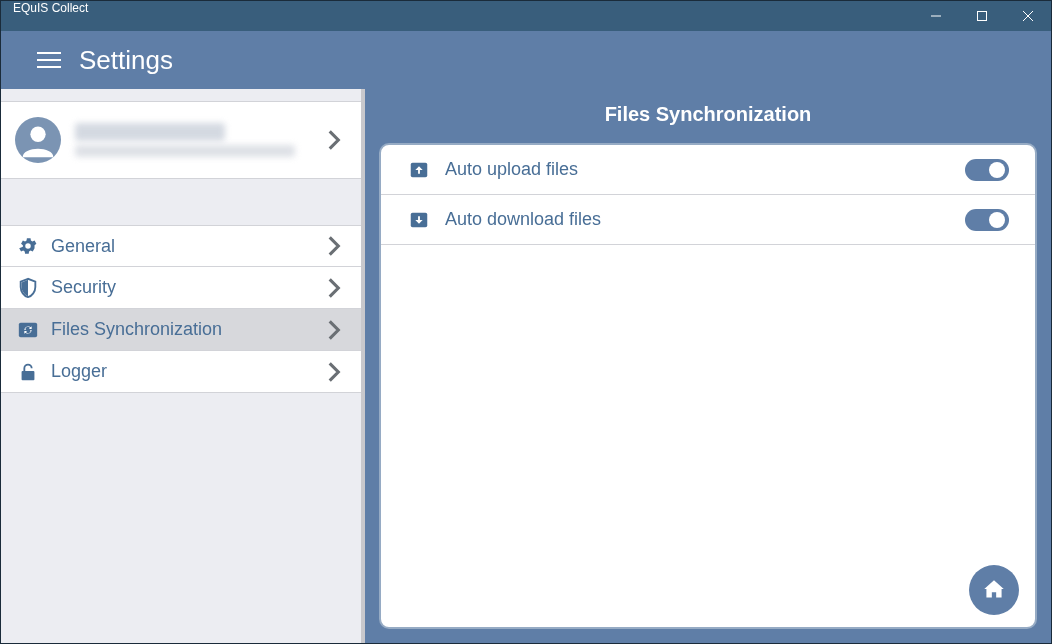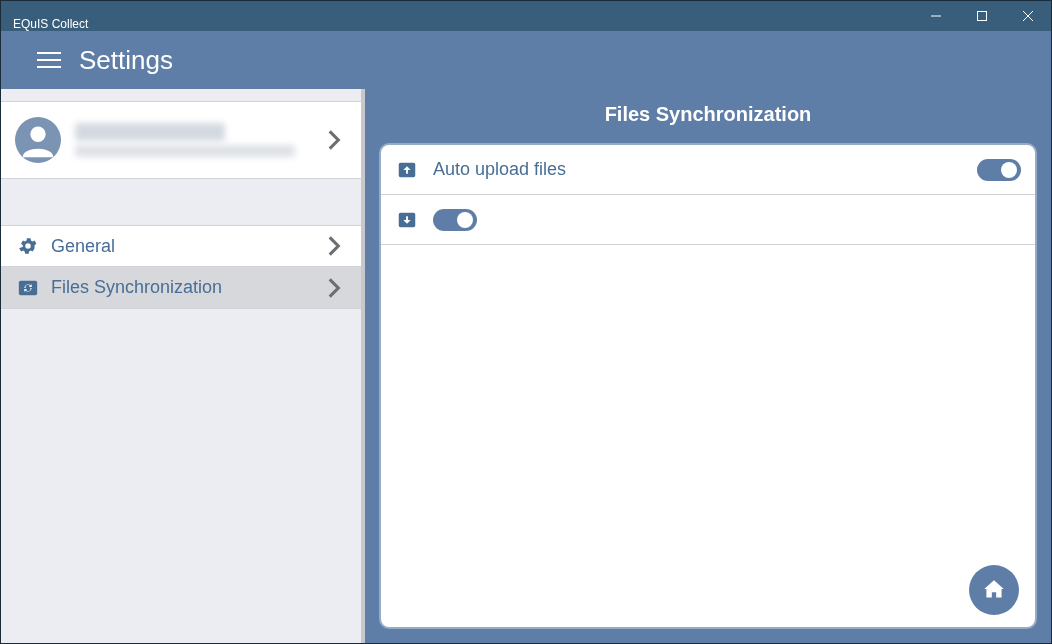--- a/index.html
+++ b/index.html
@@ -30,21 +30,21 @@
     flex-direction: column;
     background: var(--bg);
     position: relative;
   }
   
   .titlebar {
     height: 30px;
     background: var(--titlebar);
     color: #fff;
     display: flex;
-    align-items: flex-end;
+    align-items: flex-start;
     font-size: 12px;
   }
   .titlebar .title { padding-left: 12px; flex: 1; }
   .win-controls { display: flex; height: 100%; }
   .win-btn {
     width: 46px;
     display: flex;
     align-items: center;
     justify-content: center;
     color: #fff;
@@ -159,21 +159,21 @@
     border: 2px solid var(--panel-border);
     border-radius: 10px;
     position: relative;
     display:flex;
     flex-direction:column;
   }
   .option-row {
     height: 50px;
     display:flex;
     align-items:center;
-    padding: 0 14px;
+    padding: 0 26px;
     color: var(--text-blue);
     font-size: 18px;
     border-bottom: 1px solid var(--divider);
   }
   .opt-icon {
     width: 24px; height: 24px;
     display:flex; align-items:center; justify-content:center;
     margin-right: 14px;
   }
   .opt-label { flex:1; }
@@ -274,37 +274,66 @@
             </svg>
         </div>
         <div class="sb-label">General</div>
         <div class="chev">
           <svg width="14" height="20" viewBox="0 0 8 14">
               <polyline points="1,1 7,7 1,13" fill="none" stroke="#6a6f74" stroke-width="2.2"></polyline>
             </svg>
         </div>
       </div>
 
+      <div class="sb-item">
+        <div class="sb-icon">
+          <svg width="22" height="22" viewBox="0 0 24 24">
+              <path d="M12 2 L4 5 v6 c0 5 3.4 9.7 8 11 4.6-1.3 8-6 8-11V5z" fill="none" stroke="#486e96" stroke-width="2"></path>
+              <path d="M12 2 L12 22 L4 19 C4 13 4 8 4 5 Z" fill="#486e96" opacity="0.0"></path>
+              <path d="M12 3 L12 21 C8 19.5 5 15.5 5 11 V6 L12 3 Z" fill="#486e96"></path>
+            </svg>
+        </div>
+        <div class="sb-label">Security</div>
+        <div class="chev">
+          <svg width="14" height="20" viewBox="0 0 8 14">
+              <polyline points="1,1 7,7 1,13" fill="none" stroke="#6a6f74" stroke-width="2.2"></polyline>
+            </svg>
+        </div>
+      </div>
 
 
       <div class="sb-item selected">
         <div class="sb-icon">
           <svg width="22" height="22" viewBox="0 0 24 24" fill="#486e96">
               <rect x="2" y="4" width="20" height="16" rx="2" fill="#486e96"></rect>
               <path d="M8 12a4 4 0 0 1 6.7-2.9L16 8v3h-3l1.1-1.1A2.5 2.5 0 0 0 9.5 12zm8 0a4 4 0 0 1-6.7 2.9L8 16v-3h3l-1.1 1.1A2.5 2.5 0 0 0 14.5 12z" fill="#fff"></path>
             </svg>
         </div>
         <div class="sb-label">Files Synchronization</div>
         <div class="chev">
           <svg width="14" height="20" viewBox="0 0 8 14">
               <polyline points="1,1 7,7 1,13" fill="none" stroke="#6a6f74" stroke-width="2.2"></polyline>
             </svg>
         </div>
       </div>
 
+      <div class="sb-item">
+        <div class="sb-icon">
+          <svg width="22" height="22" viewBox="0 0 24 24" fill="none" stroke="#486e96" stroke-width="2">
+              <rect x="5" y="11" width="14" height="10" rx="1" fill="#486e96" stroke="none"></rect>
+              <path d="M8 11 V8 a4 4 0 0 1 8 0"></path>
+            </svg>
+        </div>
+        <div class="sb-label">Logger</div>
+        <div class="chev">
+          <svg width="14" height="20" viewBox="0 0 8 14">
+              <polyline points="1,1 7,7 1,13" fill="none" stroke="#6a6f74" stroke-width="2.2"></polyline>
+            </svg>
+        </div>
+      </div>
 
 
     </div>
 
     <div class="main">
       <div class="main-title">Files Synchronization</div>
       <div class="panel">
 
         <div class="option-row">
           <div class="opt-icon">
@@ -319,20 +348,21 @@
             </div>
         </div>
 
         <div class="option-row">
           <div class="opt-icon">
             <svg width="22" height="22" viewBox="0 0 24 24" fill="#486e96">
                 <rect x="3" y="4" width="18" height="16" rx="2"></rect>
                 <path d="M12 16l4-4h-3V8h-2v4H8z" fill="#fff"></path>
               </svg>
           </div>
+          <div class="opt-label">Auto download files</div>
           <div class="toggle">
               <div class="knob"></div>
             </div>
         </div>
 
         <div class="fab">
           <span>
             <svg width="26" height="26" viewBox="0 0 24 24" fill="#fff">
                 <path d="M12 3 L3 11 h2 v8 h5 v-5 h4 v5 h5 v-8 h2 z"></path>
               </svg>

